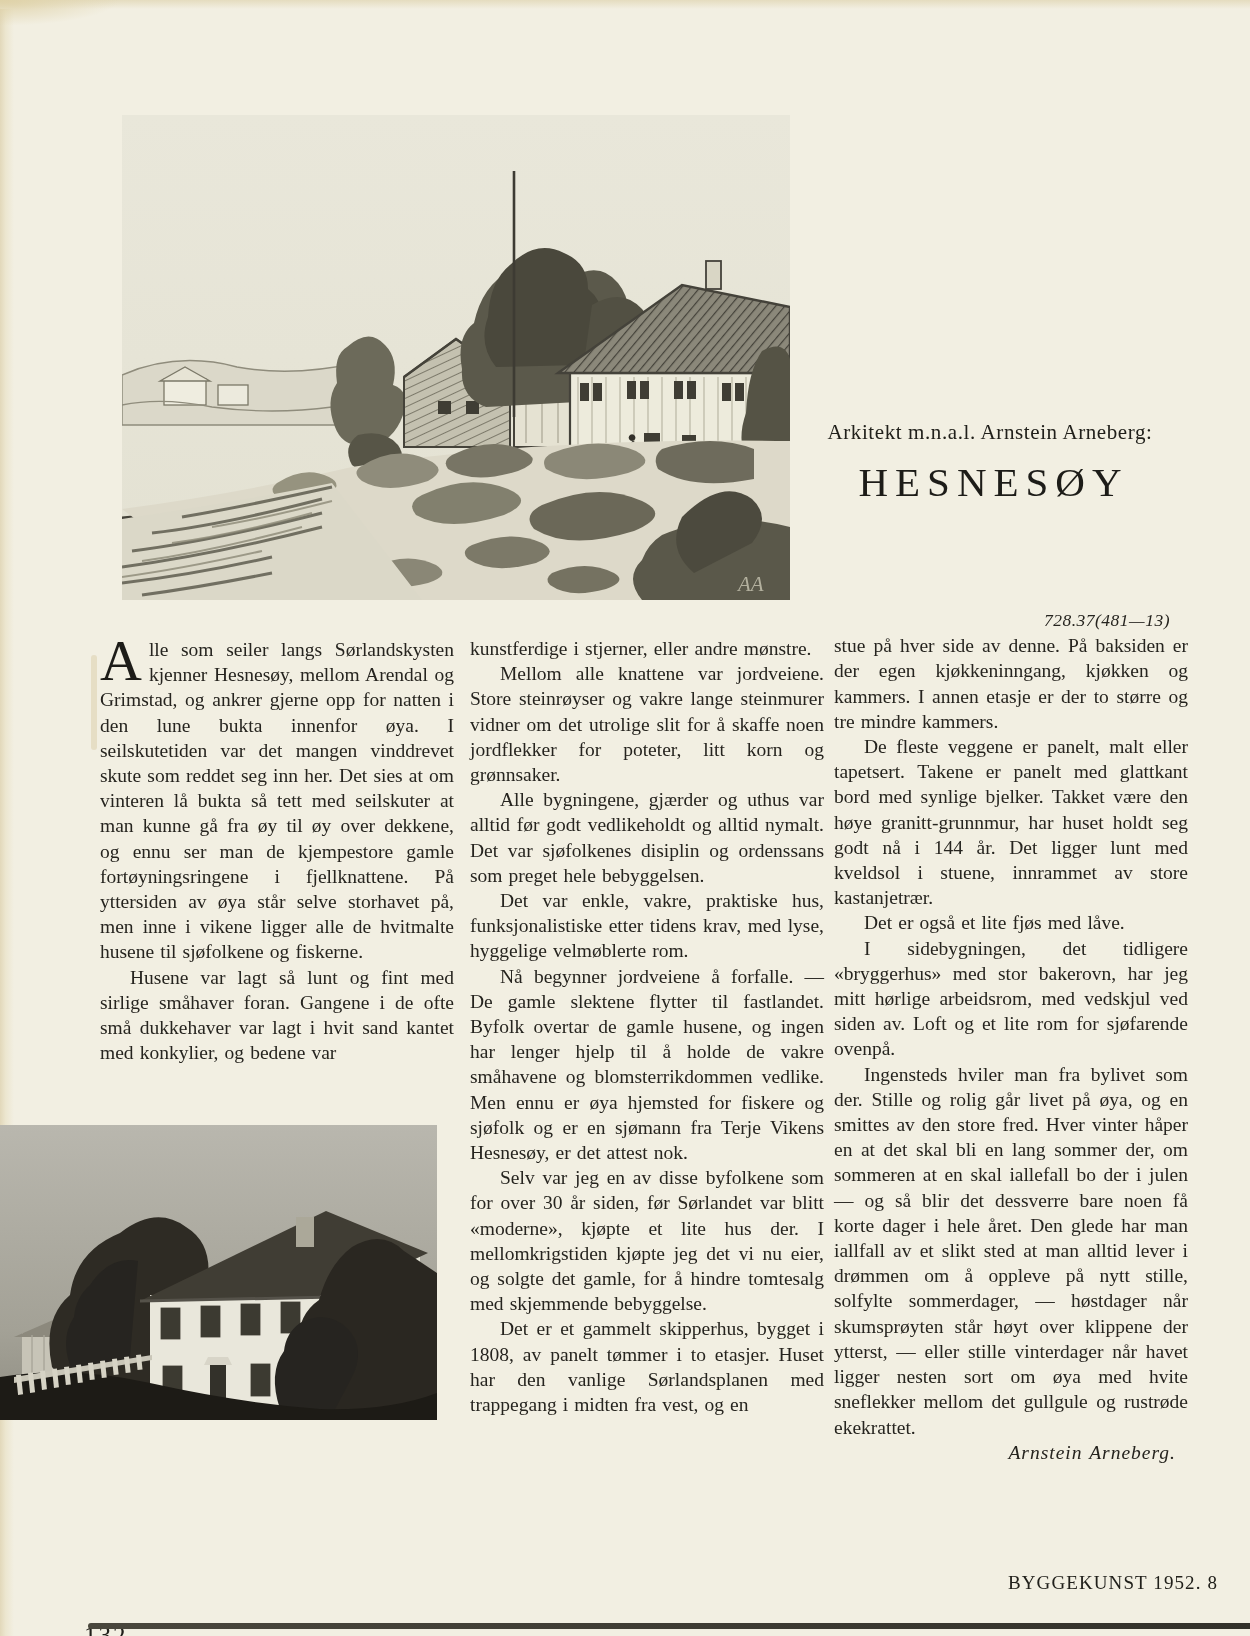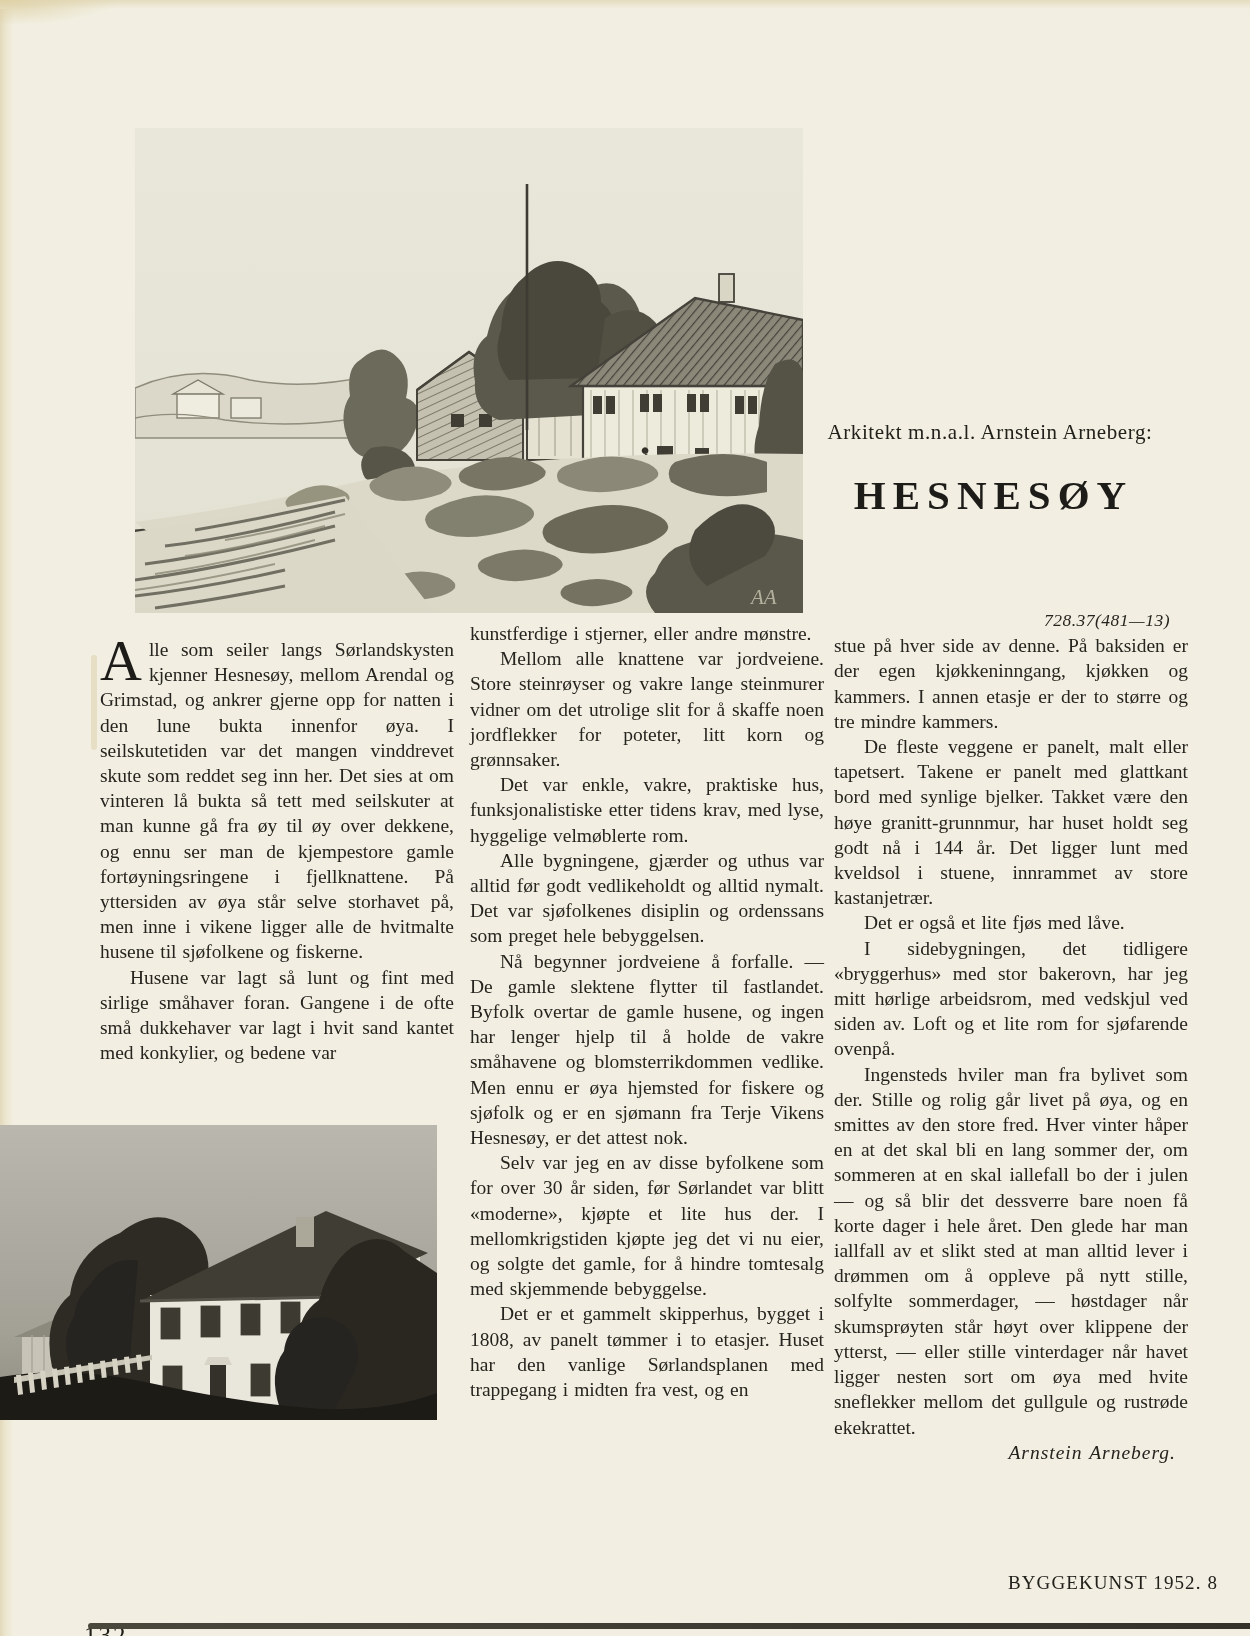--- a/index.html
+++ b/index.html
@@ -22,27 +22,27 @@
     background:linear-gradient(90deg,#4a473d,#33312a);border-radius:3px 0 0 3px;}
 
   
   .drawing{position:absolute;left:122px;top:115px;width:668px;height:485px;}
   .photo{position:absolute;left:0;top:1125px;width:437px;height:295px;}
   .drawing svg,.photo svg{display:block;width:100%;height:100%;}
 
   
   .header-block{position:absolute;left:812px;top:420px;width:356px;text-align:center;}
   .byline{font-size:21px;letter-spacing:.6px;color:#21201b;}
-  .title{margin-top:26px;font-size:41px;font-weight:700;letter-spacing:7px;text-indent:7px;color:#1d1c18;}
+  .title{margin-top:13px;font-size:41px;font-weight:400;letter-spacing:7px;text-indent:7px;color:#1d1c18;}
 
   
   .col{position:absolute;width:354px;font-size:19.5px;line-height:25.2px;
     text-align:justify;color:#26241f;word-spacing:1.2px;}
   #col1{left:100px;top:637px;}
-  #col2{left:470px;top:621px;}
+  #col2{left:470px;top:636px;}
   #col3{left:834px;top:608px;}
   .udc{font-style:italic;font-size:17.5px;text-align:right;padding-right:18px;
     margin:0 0 7px 0;letter-spacing:.5px;text-indent:0;}
   .col p{margin:0;text-indent:30px;font-family:Liberation Serif, serif;}
   .col p.cont{text-indent:0;}
   .dropcap{float:left;font-size:58px;line-height:42px;padding:3px 7px 0 0;color:#1d1c18;}
   .signature{margin:1px 0 0 0;text-indent:0;text-align:right;font-style:italic;
     padding-right:12px;letter-spacing:1px;}
 
   
@@ -50,21 +50,21 @@
   .journal{position:absolute;left:1008px;top:1572px;font-size:19px;letter-spacing:1.1px;color:#21201b;}
 </style>
 </head>
 <body>
 
 <div class="edge-left"></div>
 <div class="edge-top"></div>
 <div class="corner-patch"></div>
 <div class="smudge"></div>
 
-<figure class="drawing" style="margin:13px">
+<figure class="drawing" style="margin:0">
   <svg viewBox="0 0 668 485">
     <defs>
       <pattern id="hatch" width="7" height="7" patternUnits="userSpaceOnUse" patternTransform="rotate(40)">
         <rect width="7" height="7" fill="#8b887a"></rect>
         <line x1="0" y1="0" x2="0" y2="7" stroke="#44423a" stroke-width="2.4"></line>
       </pattern>
       <pattern id="hatch2" width="8" height="8" patternUnits="userSpaceOnUse" patternTransform="rotate(65)">
         <rect width="8" height="8" fill="#c4c1b0"></rect>
         <line x1="0" y1="0" x2="0" y2="8" stroke="#6a6758" stroke-width="1.6"></line>
       </pattern>
@@ -183,22 +183,22 @@
 <div class="col" id="col1">
   <p class="cont">
     <span class="dropcap">A</span><span>lle som seiler langs Sørlandskysten kjenner Hesnesøy, mellom Arendal og Grimstad, og ankrer gjerne opp for natten i den lune bukta innenfor øya. I seilskutetiden var det mangen vinddrevet skute som reddet seg inn her. Det sies at om vinteren lå bukta så tett med seilskuter at man kunne gå fra øy til øy over dekkene, og ennu ser man de kjempestore gamle fortøyningsringene i fjellknattene. På yttersiden av øya står selve storhavet på, men inne i vikene ligger alle de hvitmalte husene til sjøfolkene og fiskerne.</span>
   </p>
   <p>Husene var lagt så lunt og fint med sirlige småhaver foran. Gangene i de ofte små dukkehaver var lagt i hvit sand kantet med konkylier, og bedene var</p>
 </div>
 
 <div class="col" id="col2">
   <p class="cont">kunstferdige i stjerner, eller andre mønstre.</p>
   <p>Mellom alle knattene var jordveiene. Store steinrøyser og vakre lange steinmurer vidner om det utrolige slit for å skaffe noen jordflekker for poteter, litt korn og grønnsaker.</p>
+  <p>Alle bygningene, gjærder og uthus var alltid før godt vedlikeholdt og alltid nymalt. Det var sjøfolkenes disiplin og ordenssans som preget hele bebyggelsen.</p>
   <p>Det var enkle, vakre, praktiske hus, funksjonalistiske etter tidens krav, med lyse, hyggelige velmøblerte rom.</p>
-  <p>Alle bygningene, gjærder og uthus var alltid før godt vedlikeholdt og alltid nymalt. Det var sjøfolkenes disiplin og ordenssans som preget hele bebyggelsen.</p>
   <p>Nå begynner jordveiene å forfalle. — De gamle slektene flytter til fastlandet. Byfolk overtar de gamle husene, og ingen har lenger hjelp til å holde de vakre småhavene og blomsterrikdommen vedlike. Men ennu er øya hjemsted for fiskere og sjøfolk og er en sjømann fra Terje Vikens Hesnesøy, er det attest nok.</p>
   <p>Selv var jeg en av disse byfolkene som for over 30 år siden, før Sørlandet var blitt «moderne», kjøpte et lite hus der. I mellomkrigstiden kjøpte jeg det vi nu eier, og solgte det gamle, for å hindre tomtesalg med skjemmende bebyggelse.</p>
   <p>Det er et gammelt skipperhus, bygget i 1808, av panelt tømmer i to etasjer. Huset har den vanlige Sørlandsplanen med trappegang i midten fra vest, og en</p>
 </div>
 
 <div class="col" id="col3">
   <p class="udc">728.37(481—13)</p>
   <p class="cont">stue på hver side av denne. På baksiden er der egen kjøkkeninngang, kjøkken og kammers. I annen etasje er der to større og tre mindre kammers.</p>
   <p>De fleste veggene er panelt, malt eller tapetsert. Takene er panelt med glattkant bord med synlige bjelker. Takket være den høye granitt-grunnmur, har huset holdt seg godt nå i 144 år. Det ligger lunt med kveldsol i stuene, innrammet av store kastanjetrær.</p>
   <p>Det er også et lite fjøs med låve.</p>

